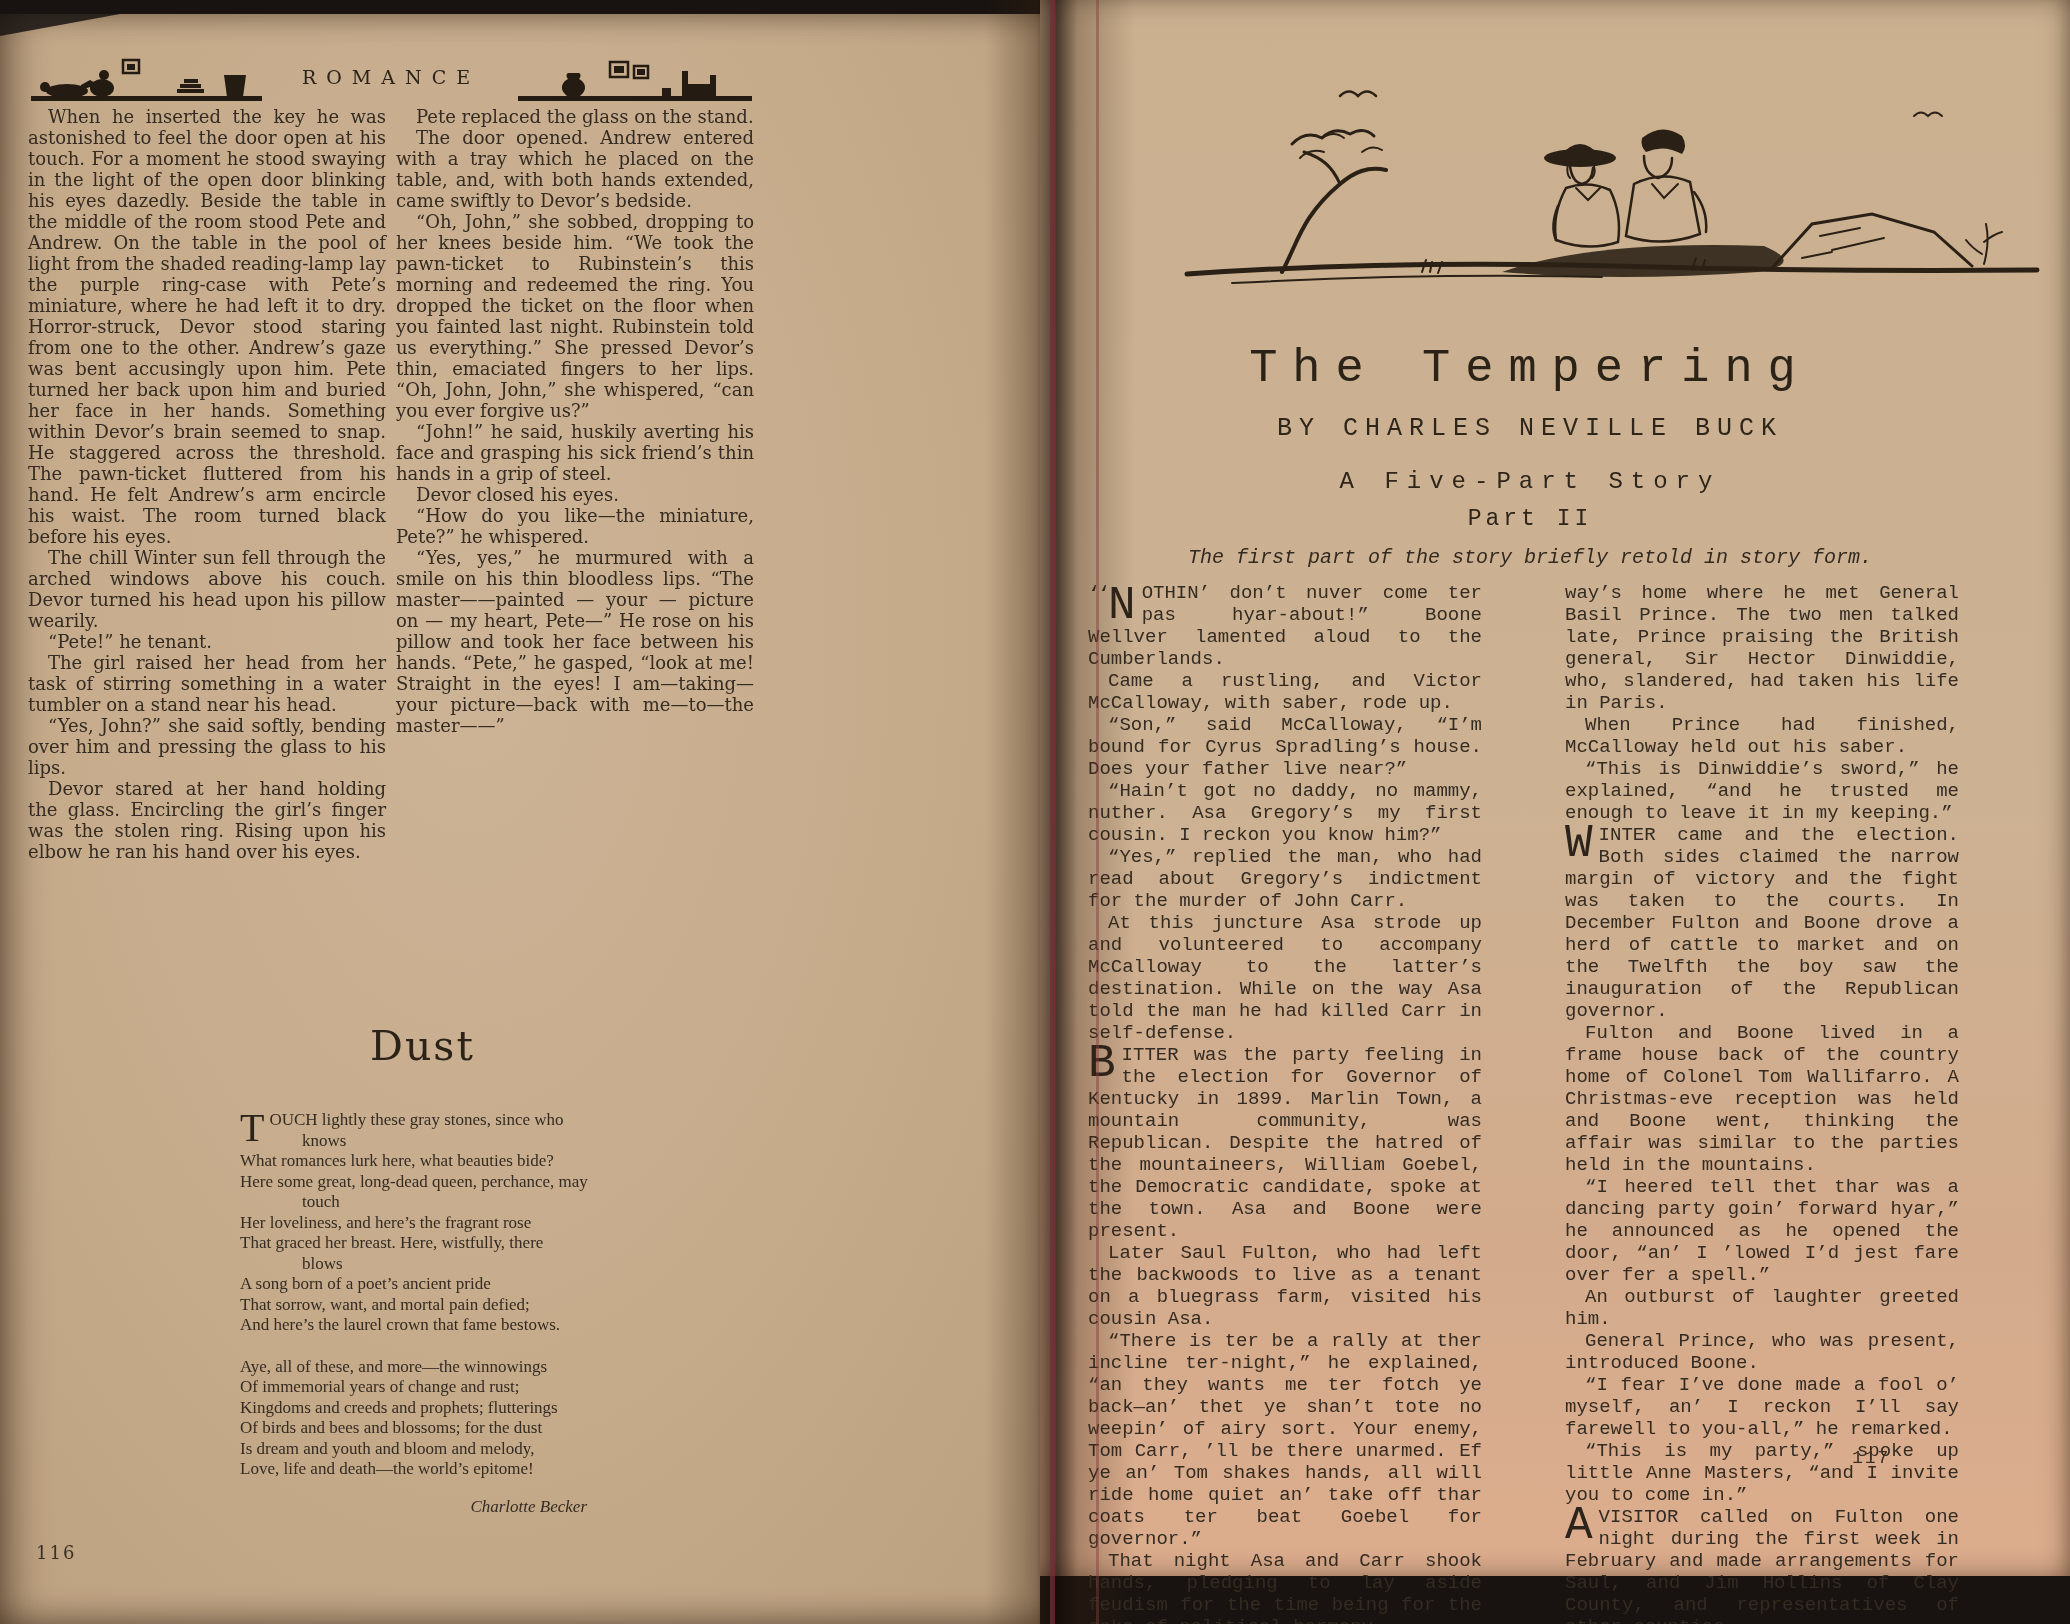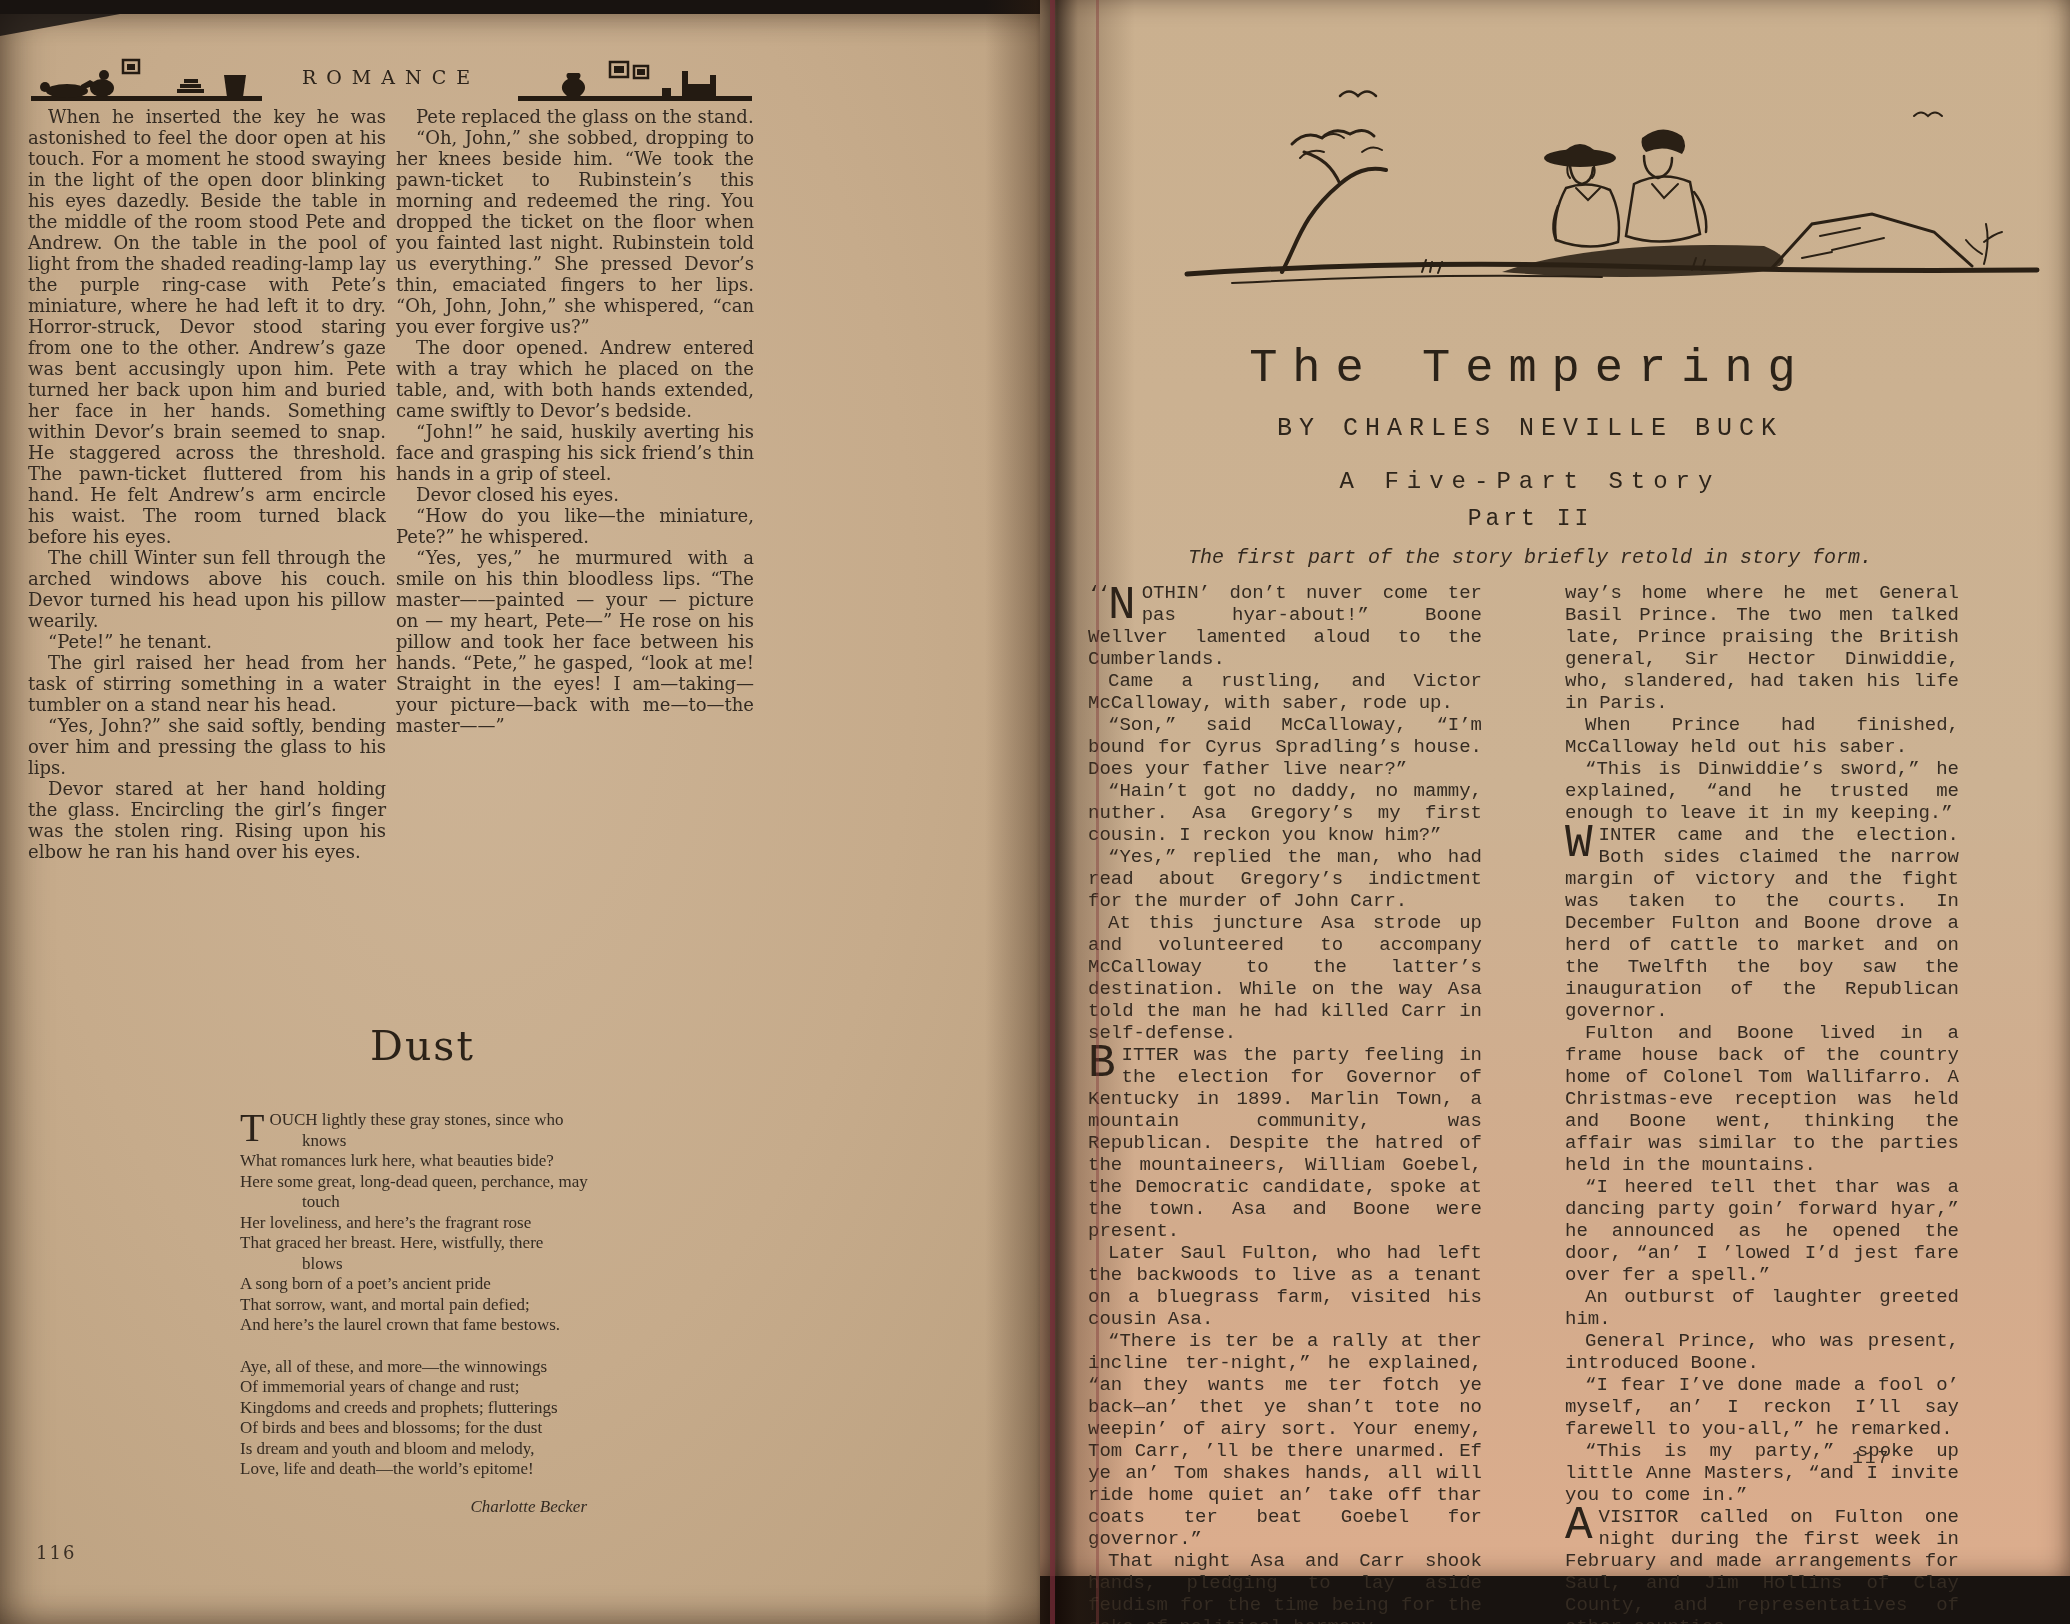--- a/index.html
+++ b/index.html
@@ -134,22 +134,22 @@
       <div class="col body-text">
         <p>When he inserted the key he was astonished to feel the door open at his touch. For a moment he stood swaying in the light of the open door blinking his eyes dazedly. Beside the table in the middle of the room stood Pete and Andrew. On the table in the pool of light from the shaded reading-lamp lay the purple ring-case with Pete’s miniature, where he had left it to dry. Horror-struck, Devor stood staring from one to the other. Andrew’s gaze was bent accusingly upon him. Pete turned her back upon him and buried her face in her hands. Something within Devor’s brain seemed to snap. He staggered across the threshold. The pawn-ticket fluttered from his hand. He felt Andrew’s arm encircle his waist. The room turned black before his eyes.</p>
         <p>The chill Winter sun fell through the arched windows above his couch. Devor turned his head upon his pillow wearily.</p>
         <p>“Pete!” he tenant.</p>
         <p>The girl raised her head from her task of stirring something in a water tumbler on a stand near his head.</p>
         <p>“Yes, John?” she said softly, bending over him and pressing the glass to his lips.</p>
         <p>Devor stared at her hand holding the glass. Encircling the girl’s finger was the stolen ring. Rising upon his elbow he ran his hand over his eyes.</p>
       </div>
       <div class="col body-text">
         <p>Pete replaced the glass on the stand.</p>
+        <p>The door opened. Andrew entered with a tray which he placed on the table, and, with both hands extended, came swiftly to Devor’s bedside.</p>
         <p>“Oh, John,” she sobbed, dropping to her knees beside him. “We took the pawn-ticket to Rubinstein’s this morning and redeemed the ring. You dropped the ticket on the floor when you fainted last night. Rubinstein told us everything.” She pressed Devor’s thin, emaciated fingers to her lips. “Oh, John, John,” she whispered, “can you ever forgive us?”</p>
-        <p>The door opened. Andrew entered with a tray which he placed on the table, and, with both hands extended, came swiftly to Devor’s bedside.</p>
         <p>“John!” he said, huskily averting his face and grasping his sick friend’s thin hands in a grip of steel.</p>
         <p>Devor closed his eyes.</p>
         <p>“How do you like—the miniature, Pete?” he whispered.</p>
         <p>“Yes, yes,” he murmured with a smile on his thin bloodless lips. “The master——painted — your — picture on — my heart, Pete—” He rose on his pillow and took her face between his hands. “Pete,” he gasped, “look at me! Straight in the eyes! I am—taking—your picture—back with me—to—the master——”</p>
       </div>
     </div>
 
     <div class="poem">
       <div class="poem-title">Dust</div>
       <div class="poem-body">

